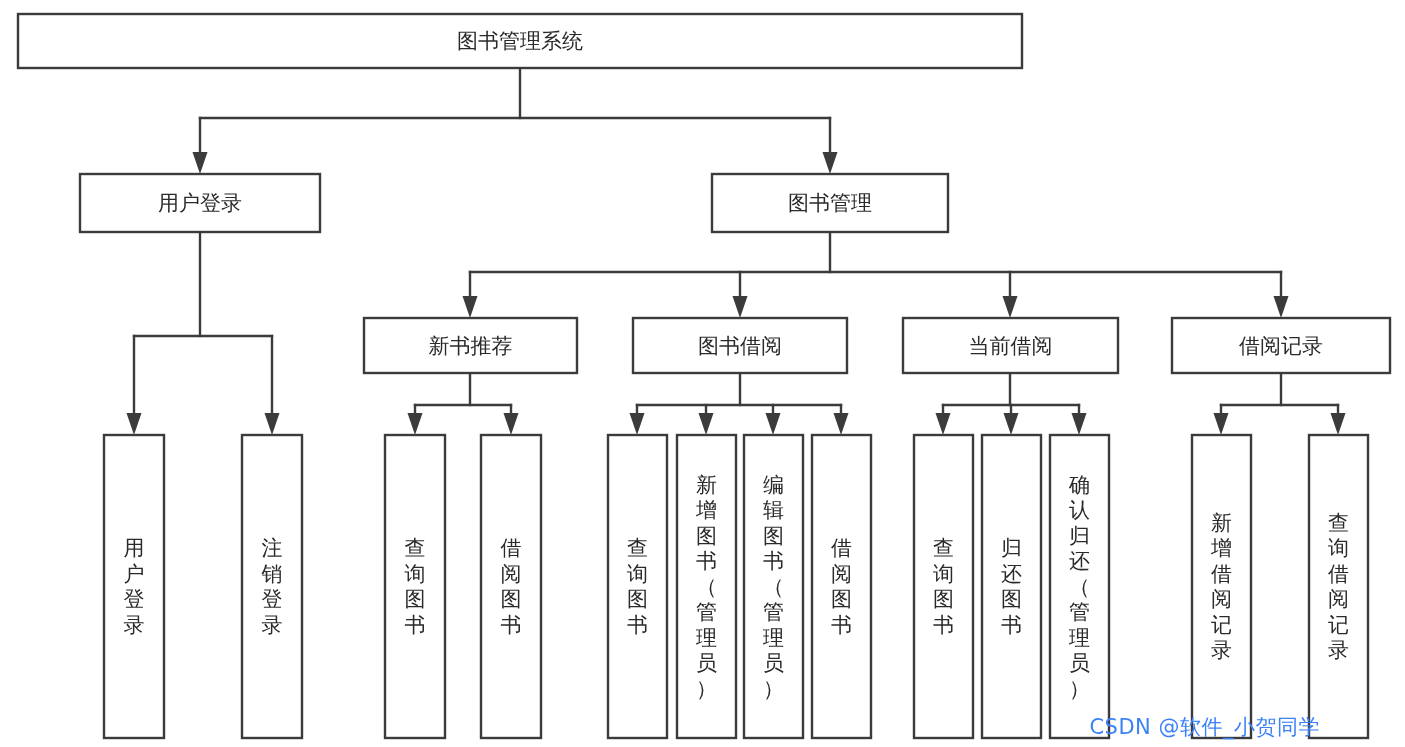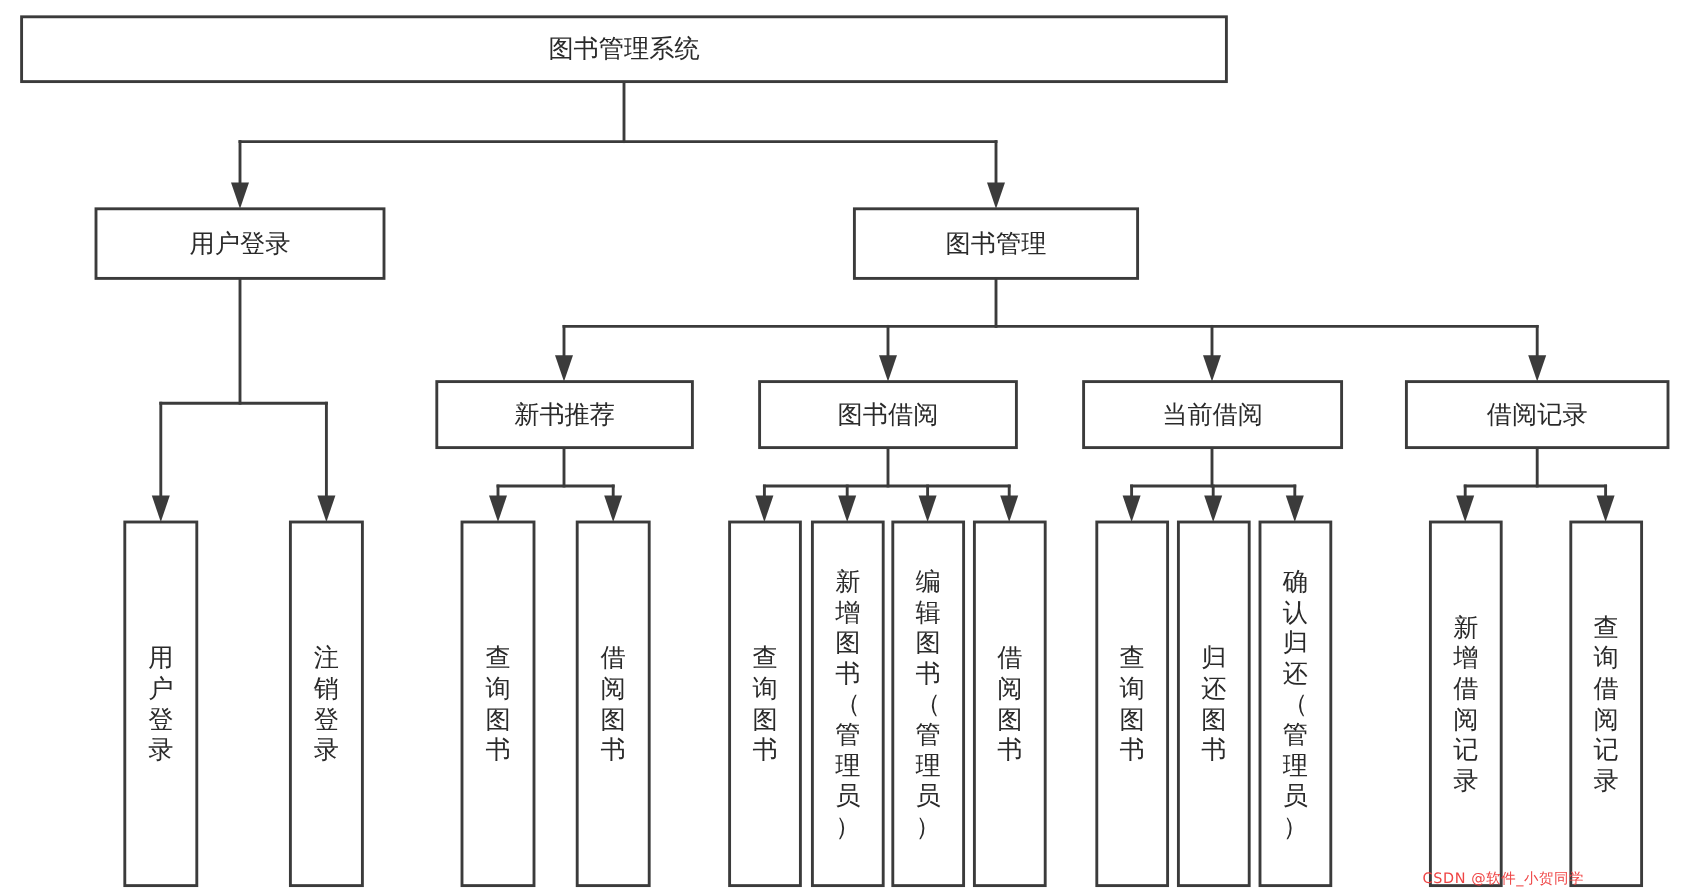--- a/index.html
+++ b/index.html
@@ -53,22 +53,22 @@
   }
   .edge-arrow {
     fill: #3b3b3b;
     stroke: none;
   }
   .watermark {
     position: absolute;
     right: 14px;
     bottom: 6px;
     font-family: "DejaVu Sans", "Liberation Sans", sans-serif;
-    font-size: 12px;
-    color: #ef4444;
+    font-size: 21px;
+    color: #3b82f6;
     letter-spacing: 0.5px;
     white-space: nowrap;
     user-select: none;
   }
 </style>
 </head>
 <body>
 
 <div id="diagram-root">
   <svg id="flow" viewBox="0 0 1405 747" xmlns="http://www.w3.org/2000/svg">

